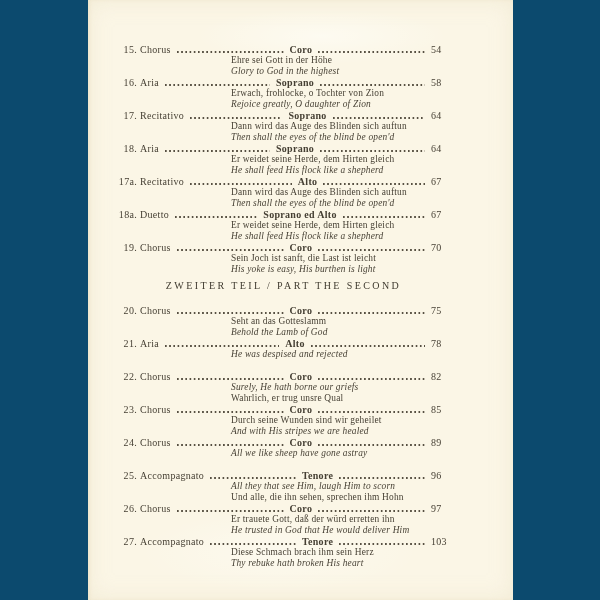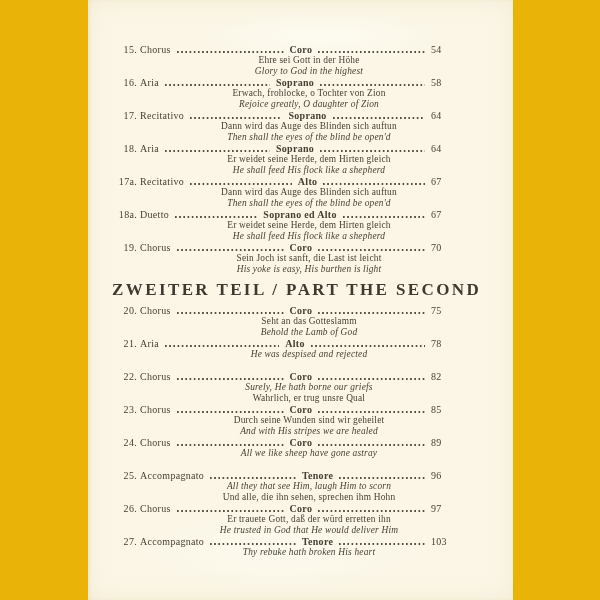--- a/index.html
+++ b/index.html
@@ -8,21 +8,21 @@
     width: 600px;
     height: 600px;
     overflow: hidden;
     background: #fdfdfb;
     font-family: "Liberation Serif", "DejaVu Serif", serif;
   }
   .canvas {
     position: relative;
     width: 600px;
     height: 600px;
-    background: #eab308;
+    background: #0c4a6e;
   }
   .page {
     position: absolute;
     left: 88px;
     top: 0;
     width: 425px;
     height: 600px;
     background:
       radial-gradient(ellipse 180px 40px at 55% 6%, rgba(255,255,250,0.55), rgba(255,255,250,0) 70%),
       radial-gradient(ellipse 200px 60px at 45% 92%, rgba(255,255,250,0.4), rgba(255,255,250,0) 70%),
@@ -62,35 +62,34 @@
     flex: 1 1 0;
     height: 2px;
     margin: 0 6px 1px 6px;
     align-self: auto;
     background-image: radial-gradient(circle at 1px 1px, rgba(69,62,48,0.9) 0.8px, rgba(69,62,48,0) 1px);
     background-size: 4.2px 2px;
     background-repeat: repeat-x;
     background-position: left bottom;
   }
   .sub {
-    margin-left: 51px;
+    margin-left: 119px;
     font-size: 9.4px;
     line-height: 11px;
     letter-spacing: 0.2px;
     white-space: nowrap;
-    text-align: center;
   }
   .sub.en { font-style: italic; }
   .section-heading {
     height: 30px;
     padding-top: 5px;
     box-sizing: border-box;
     text-align: center;
-    font-size: 17px;
-    font-weight: bold;
+    font-size: 10px;
+    font-weight: normal;
     letter-spacing: 2.4px;
     color: #3f3a2f;
     white-space: nowrap;
   }
 </style>
 </head>
 <body>
 
 <div class="canvas">
   <div class="page">
@@ -280,18 +279,19 @@
 
   <div class="entry">
     <div class="row">
       <span class="num">27.</span>
       <span class="type">Accompagnato</span>
       <span class="leader"></span>
       <span class="voice">Tenore</span>
       <span class="leader"></span>
       <span class="pagenum">103</span>
     </div>
+    <div class="sub de">Diese Schmach brach ihm sein Herz</div>
     <div class="sub en">Thy rebuke hath broken His heart</div>
   </div>
 </div>
     </div>
   </div>
 </div>
 
 </body></html>

